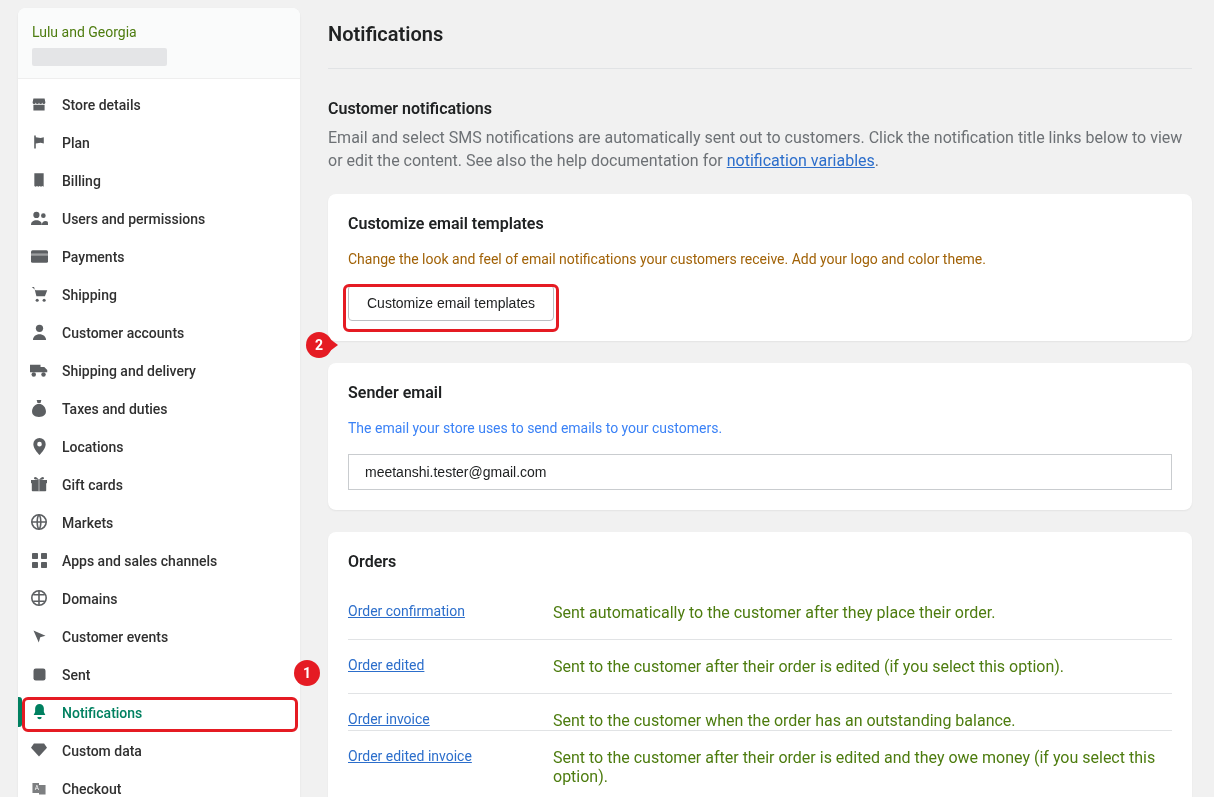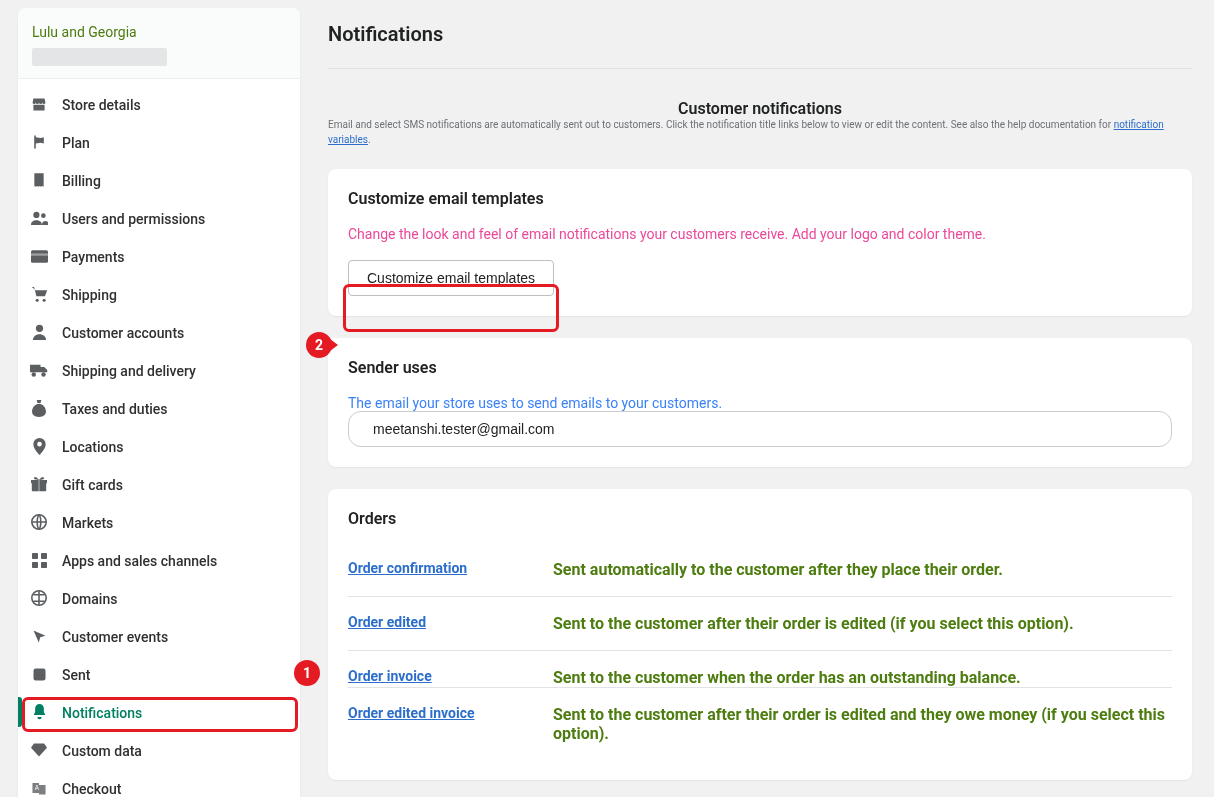--- a/index.html
+++ b/index.html
@@ -90,26 +90,25 @@
     padding-bottom: 22px;
     border-bottom: 1px solid #e1e3e5;
   }
   .section-block {
     margin-top: 30px;
   }
   .section-title {
     font-size: 16px;
     font-weight: 600;
     color: #202223;
-    text-align: center;
   }
   .section-desc {
-    font-size: 10px;
+    font-size: 16px;
     color: #6d7175;
-    margin-top: 0;
+    margin-top: 8px;
     line-height: 1.45;
   }
   .link {
     color: #2c6ecb;
     text-decoration: underline;
     cursor: pointer;
   }
   .card {
     background: #fff;
     border-radius: 8px;
@@ -117,21 +116,21 @@
     padding: 20px 20px;
     margin-top: 22px;
   }
   .card-title {
     font-size: 16px;
     font-weight: 600;
     color: #202223;
   }
   .card-desc {
     font-size: 14px;
-    color: #ec4899;
+    color: #a16207;
     margin-top: 18px;
   }
   .btn {
     display: inline-block;
     margin-top: 18px;
     padding: 9px 18px;
     background: #fff;
     border: 1px solid #bcbfc3;
     border-radius: 4px;
     font-size: 14px;
@@ -164,33 +163,33 @@
     right: -6px;
     top: 7px;
     width: 0; height: 0;
     border-top: 6px solid transparent;
     border-bottom: 6px solid transparent;
     border-left: 8px solid #e51b23;
   }
   .input {
     width: 100%;
     border: 1px solid #c9cccf;
-    border-radius: 13px;
-    padding: 9px 24px;
-    font-size: 14px;
-    color: #202223;
+    border-radius: 0;
+    padding: 9px 16px;
+    font-size: 14px;
+    color: #202223;
+    margin-top: 18px;
   }
   .orders-list {
     margin-top: 18px;
   }
   .order-row {
     display: flex;
     border-top: 1px solid #e1e3e5;
     padding: 17px 0;
-    font-weight: bold;
   }
   .order-row:first-child { border-top: none; padding-top: 14px;}
   .order-link-col {
     width: 205px;
     flex-shrink: 0;
   }
   .order-desc-col {
     color: #4d7c0f;
     font-size: 16px;
   }
@@ -408,21 +407,21 @@
     </p>
   </div>
 
   <div class="card">
     <div class="card-title">Customize email templates</div>
     <div class="card-desc">Change the look and feel of email notifications your customers receive. Add your logo and color theme.</div>
     <button class="btn">Customize email templates</button>
   </div>
 
   <div class="card">
-    <div class="card-title">Sender uses</div>
+    <div class="card-title">Sender email</div>
     <div class="card-desc" style="color:#3b82f6;">The email your store uses to send emails to your customers.</div>
     <input class="input" type="text" value="meetanshi.tester@gmail.com" style="">
   </div>
 
   <div class="card">
     <div class="card-title">Orders</div>
     <div class="orders-list">
       <div class="order-row">
         <div class="order-link-col"><a class="link">Order confirmation</a></div>
         <div class="order-desc-col">Sent automatically to the customer after they place their order.</div>

